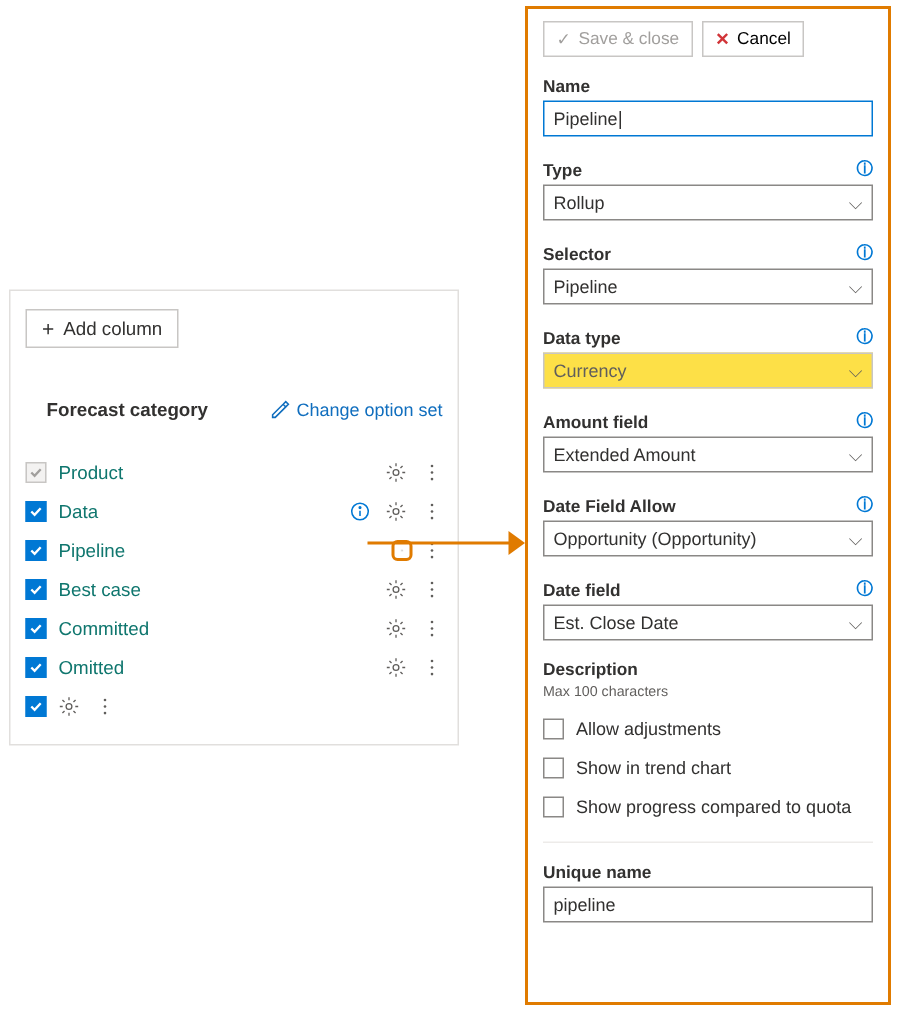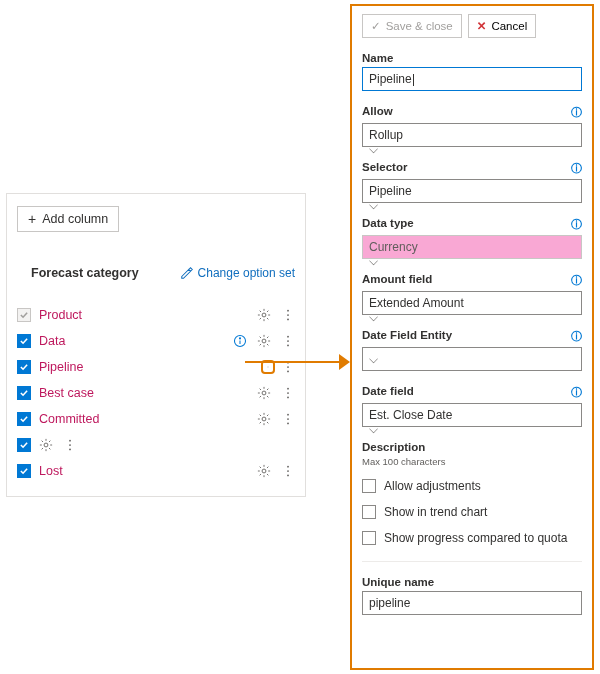--- a/index.html
+++ b/index.html
@@ -10,50 +10,50 @@
   .add-col-btn { display: inline-flex; align-items: center; gap: 6px; border: 1px solid #c8c6c4; padding: 5px 10px; background: #fff; cursor: pointer; font-size: 12.5px; color: #323130; }
   .add-col-btn .plus { font-size: 14px; line-height: 1; }
   .cat-header { display: flex; justify-content: space-between; align-items: center; margin-top: 20px; margin-bottom: 8px; }
   .cat-header h4 { margin: 14px; font-size: 12.5px; font-weight: 600; }
   .link-btn { color: #106ebe; font-size: 12px; display: inline-flex; align-items: flex-start; gap: 4px; cursor: pointer; }
   .row { display: flex; align-items: center; padding: 6px 0; }
   .row .chk { width: 14px; height: 14px; border: 1px solid #8a8886; margin-right: 8px; display: flex; align-items: center; justify-content: center; background: #fff; flex-shrink: 0; }
   .row .chk.checked { background: #0078d4; border-color: #0078d4; color: #fff; }
   .row .chk.disabled { background: #f3f2f1; border-color: #c8c6c4; color: #a19f9d; }
   .row .chk svg { width: 10px; height: 10px; display: block; }
-  .row .lbl { flex: 1; font-size: 12.5px; color: #be185d; }
+  .row .lbl { flex: 1; font-size: 12.5px; color: #0f766e; }
   .row .icons { display: flex; align-items: center; gap: 10px; color: #605e5c; }
   .icon { width: 14px; height: 14px; display: inline-flex; align-items: center; justify-content: center; }
   .icon svg { width: 14px; height: 14px; }
   .gear-highlight { border: 2px solid #e07b00; border-radius: 4px; padding: 4px; margin: -4px; }
 
   
   .arrow { position: absolute; left: 245px; top: 354px; width: 105px; height: 16px; }
   .arrow-line { position: absolute; left: 0; top: 7px; width: 95px; height: 2px; background: #e07b00; }
   .arrow-head { position: absolute; right: 0; top: 0; width: 0; height: 0; border-left: 11px solid #e07b00; border-top: 8px solid transparent; border-bottom: 8px solid transparent; }
 
   
   .right-panel { position: absolute; left: 350px; top: 4px; width: 244px; height: 666px; border: 2px solid #e07b00; background: #fff; padding: 8px 10px; overflow: hidden; }
   .btn-bar { display: flex; gap: 6px; }
   .btn { display: inline-flex; align-items: center; gap: 5px; border: 1px solid #c8c6c4; padding: 4px 8px; background: #fff; font-size: 11.5px; cursor: pointer; }
   .btn.disabled { color: #a19f9d; }
   .btn .x { color: #d13438; font-weight: bold; }
   .btn .check { color: #a19f9d; }
 
   .field { margin-top: 14px; }
-  .field-label { display: flex; justify-content: space-between; font-size: 11.5px; font-weight: 600; color: #323130; margin-bottom: 3px; }
+  .field-label { display: flex; justify-content: space-between; align-items: flex-end; font-size: 11.5px; font-weight: 600; color: #323130; margin-bottom: 3px; }
   .info-icon { color: #0078d4; font-size: 11px; cursor: pointer; }
   .field input, .field select, .field .select-box, .field .textbox {
     width: 100%; border: 1px solid #8a8886; padding: 4px 6px; font-size: 12px; height: 24px; background: #fff; color: #323130;
   }
   .field .textbox.focused { border: 1.5px solid #0078d4; outline: none; }
   .field .textbox .cursor { display: inline-block; width: 1px; height: 12px; background: #323130; vertical-align: middle; margin-left: 1px; }
-  .select-box { display: flex; justify-content: space-between; align-items: flex-start; cursor: pointer; flex-direction: column; }
+  .select-box { display: flex; justify-content: space-between; align-items: flex-start; cursor: pointer; }
   .select-box .chevron { color: #605e5c; }
-  .select-box.disabled { background: #f9a8d4; color: #605e5c; border-color: #c8c6c4; }
+  .select-box.disabled { background: #fde047; color: #605e5c; border-color: #c8c6c4; }
   .field .placeholder { color: #a19f9d; }
   .hint { font-size: 9.5px; color: #605e5c; margin-top: 3px; }
   .check-opt { display: flex; align-items: center; gap: 8px; margin-top: 12px; font-size: 12px; color: #323130; }
   .check-opt .box { width: 14px; height: 14px; border: 1px solid #8a8886; }
   .spacer-line { height: 1px; background: #edebe9; margin-top: 16px; }
 </style>
 </head>
 <body>
 
 <div class="left-panel">
@@ -196,43 +196,43 @@
             </svg>
           </span>
         </span>
       </div>
       <div class="row">
         <span class="chk checked">
           <svg viewBox="0 0 16 16" fill="none" stroke="currentColor" stroke-width="2.5">
             <path d="M3 8 L6.5 11.5 L13 4.5"></path>
           </svg>
         </span>
-        <span class="icons">
-          <span class="icon">
-            <svg viewBox="0 0 16 16" fill="none" stroke="#605e5c" stroke-width="1">
-              <circle cx="8" cy="8" r="2.2"></circle>
-              <path d="M8 1v2.2M8 12.8V15M1 8h2.2M12.8 8H15M3 3l1.6 1.6M11.4 11.4 13 13M13 3l-1.6 1.6M4.6 11.4 3 13"></path>
-            </svg>
-          </span>
-          <span class="icon">
-            <svg viewBox="0 0 16 16" fill="#605e5c">
-              <circle cx="8" cy="3" r="1"></circle>
-              <circle cx="8" cy="8" r="1"></circle>
-              <circle cx="8" cy="13" r="1"></circle>
-            </svg>
-          </span>
-        </span>
-      </div>
-      <div class="row">
-        <span class="chk checked">
-          <svg viewBox="0 0 16 16" fill="none" stroke="currentColor" stroke-width="2.5">
-            <path d="M3 8 L6.5 11.5 L13 4.5"></path>
-          </svg>
-        </span>
-        <span class="lbl">Lost</span>
+        <span class="lbl">Omitted</span>
+        <span class="icons">
+          <span class="icon">
+            <svg viewBox="0 0 16 16" fill="none" stroke="#605e5c" stroke-width="1">
+              <circle cx="8" cy="8" r="2.2"></circle>
+              <path d="M8 1v2.2M8 12.8V15M1 8h2.2M12.8 8H15M3 3l1.6 1.6M11.4 11.4 13 13M13 3l-1.6 1.6M4.6 11.4 3 13"></path>
+            </svg>
+          </span>
+          <span class="icon">
+            <svg viewBox="0 0 16 16" fill="#605e5c">
+              <circle cx="8" cy="3" r="1"></circle>
+              <circle cx="8" cy="8" r="1"></circle>
+              <circle cx="8" cy="13" r="1"></circle>
+            </svg>
+          </span>
+        </span>
+      </div>
+      <div class="row">
+        <span class="chk checked">
+          <svg viewBox="0 0 16 16" fill="none" stroke="currentColor" stroke-width="2.5">
+            <path d="M3 8 L6.5 11.5 L13 4.5"></path>
+          </svg>
+        </span>
         <span class="icons">
           <span class="icon">
             <svg viewBox="0 0 16 16" fill="none" stroke="#605e5c" stroke-width="1">
               <circle cx="8" cy="8" r="2.2"></circle>
               <path d="M8 1v2.2M8 12.8V15M1 8h2.2M12.8 8H15M3 3l1.6 1.6M11.4 11.4 13 13M13 3l-1.6 1.6M4.6 11.4 3 13"></path>
             </svg>
           </span>
           <span class="icon">
             <svg viewBox="0 0 16 16" fill="#605e5c">
               <circle cx="8" cy="3" r="1"></circle>
@@ -266,21 +266,21 @@
     <div class="field-label">
         <span>Name</span>
       </div>
     <div class="textbox focused">
       <span>Pipeline</span><span class="cursor"></span>
     </div>
   </div>
 
   <div class="field">
     <div class="field-label">
-      <span>Allow</span>
+      <span>Type</span>
       <span class="info-icon">ⓘ</span>
     </div>
     <div class="select-box">
       <span>Rollup</span>
       <span class="chevron">⌵</span>
     </div>
   </div>
 
   <div class="field">
     <div class="field-label">
@@ -310,24 +310,25 @@
       <span class="info-icon">ⓘ</span>
     </div>
     <div class="select-box">
       <span>Extended Amount</span>
       <span class="chevron">⌵</span>
     </div>
   </div>
 
   <div class="field">
     <div class="field-label">
-      <span>Date Field Entity</span>
-      <span class="info-icon">ⓘ</span>
-    </div>
-    <div class="select-box">
+      <span>Date Field Allow</span>
+      <span class="info-icon">ⓘ</span>
+    </div>
+    <div class="select-box">
+      <span>Opportunity (Opportunity)</span>
       <span class="chevron">⌵</span>
     </div>
   </div>
 
   <div class="field">
     <div class="field-label">
       <span>Date field</span>
       <span class="info-icon">ⓘ</span>
     </div>
     <div class="select-box">

